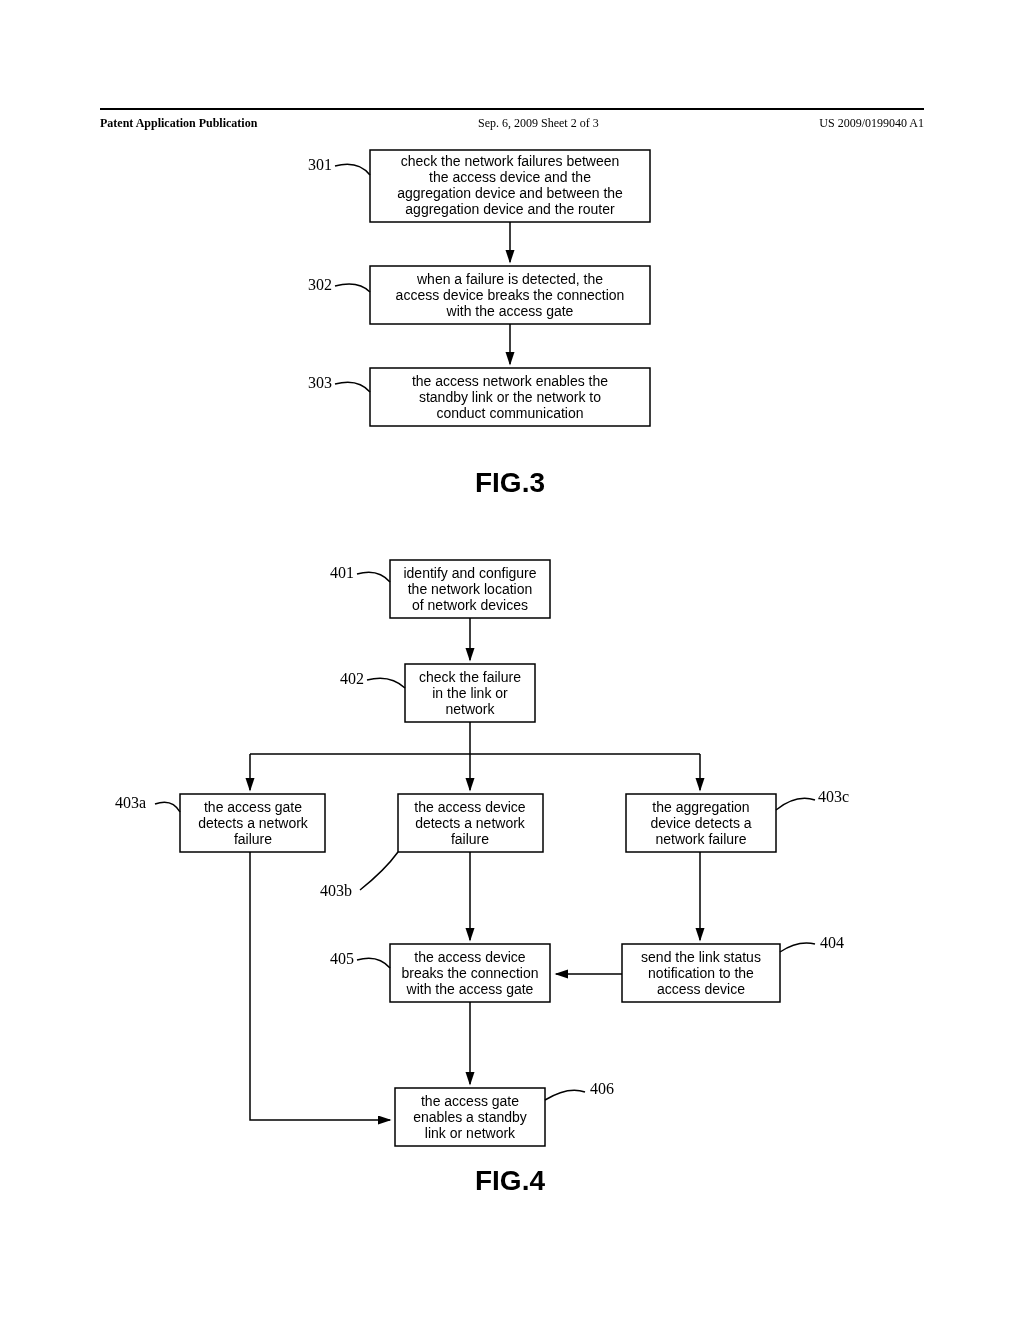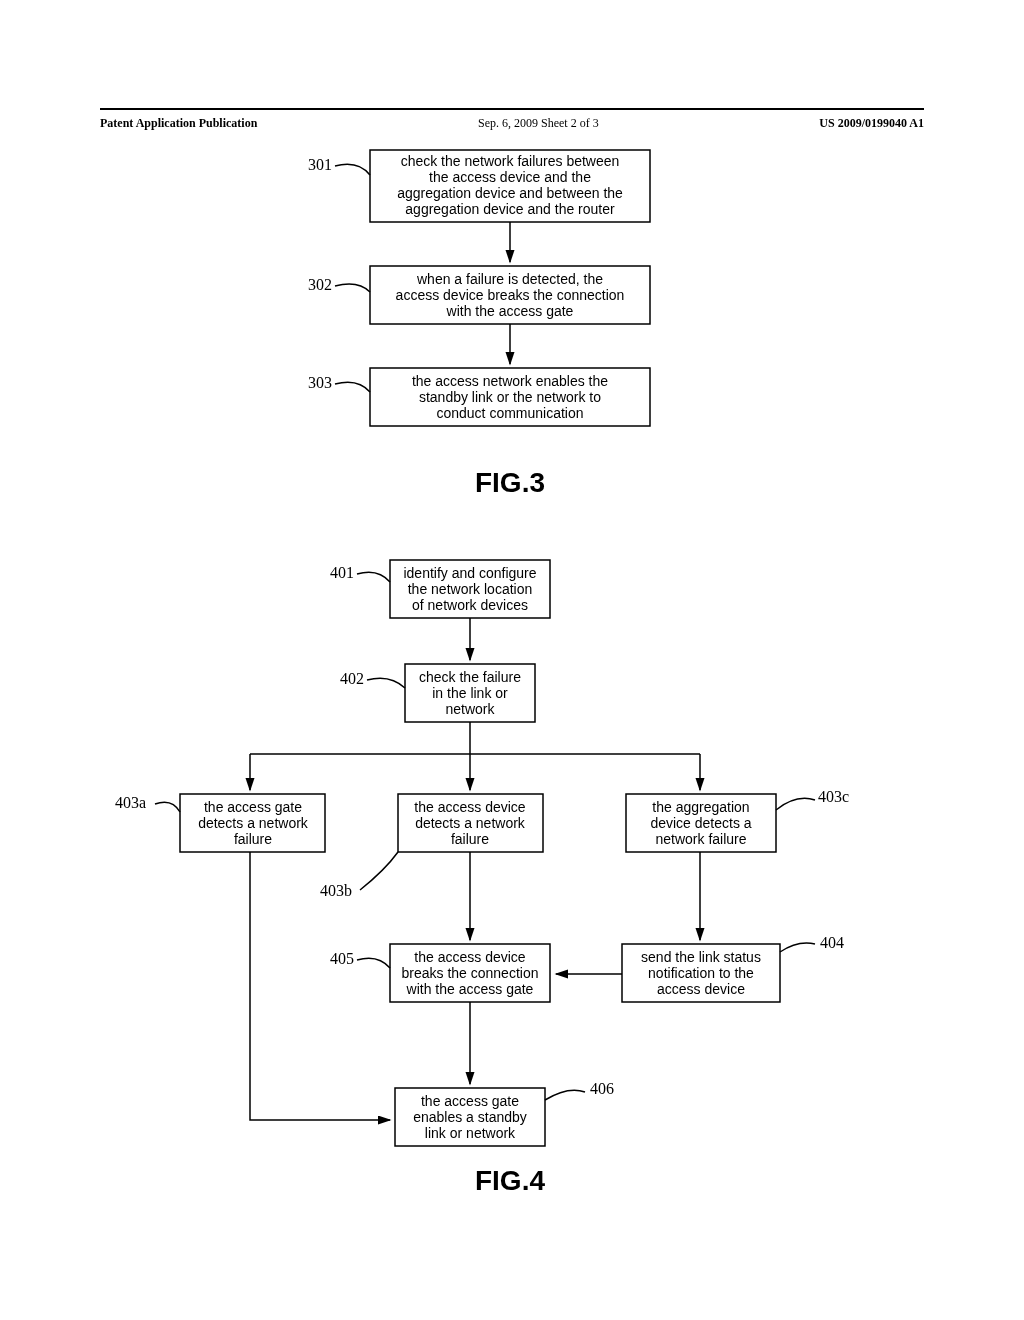--- a/index.html
+++ b/index.html
@@ -17,21 +17,21 @@
     position: absolute;
     top: 80px;
     left: 100px;
     right: 100px;
     font-size: 12px;
     display: flex;
     justify-content: space-between;
     margin-top: 36px;
   }
   .header .left { font-weight: bold; }
-  .header .right { font-weight: bold; }
+  .header .right { font-weight: normal; }
   .hr {
     position: absolute;
     top: 108px;
     left: 100px;
     right: 100px;
     border-top: 2px solid #000;
   }
   .canvas {
     position: absolute;
     top: 140px;

